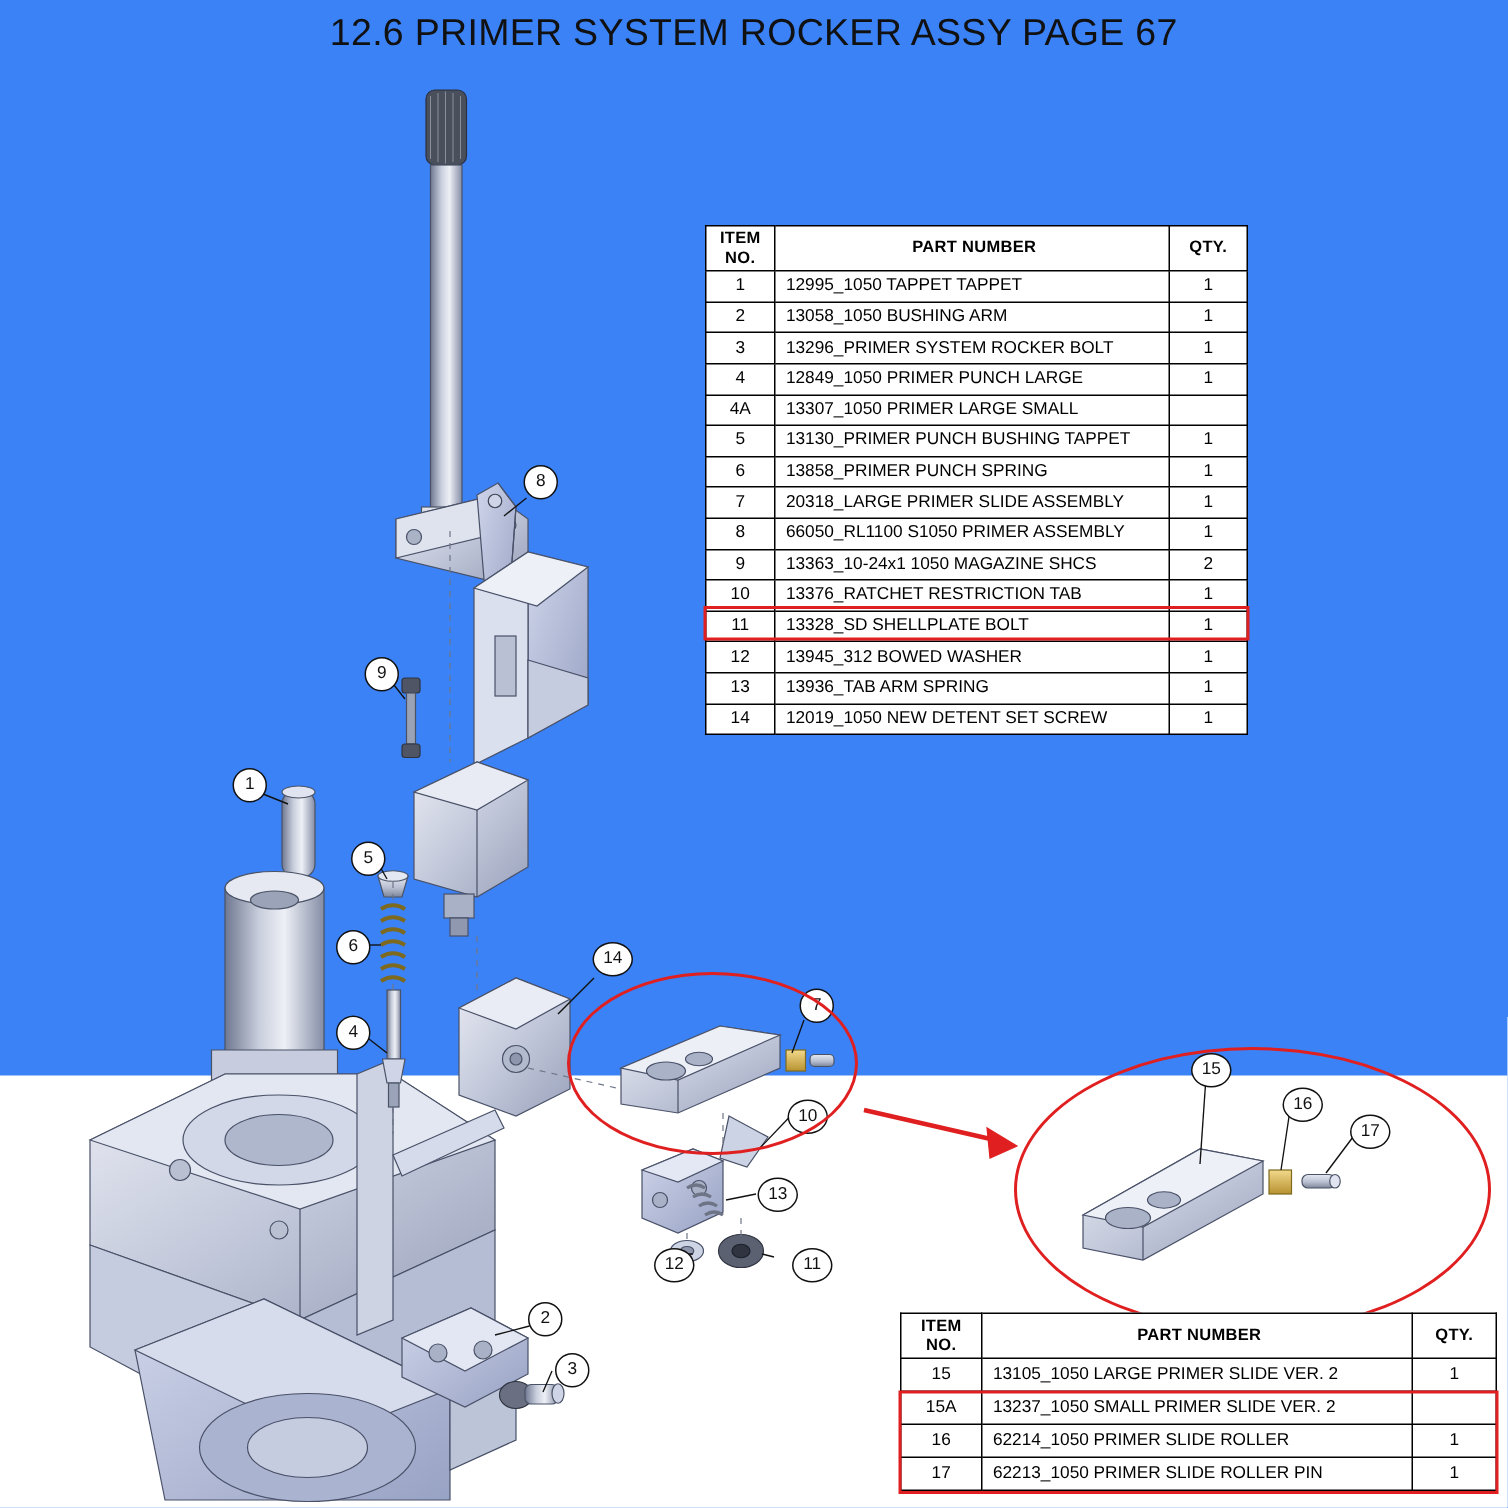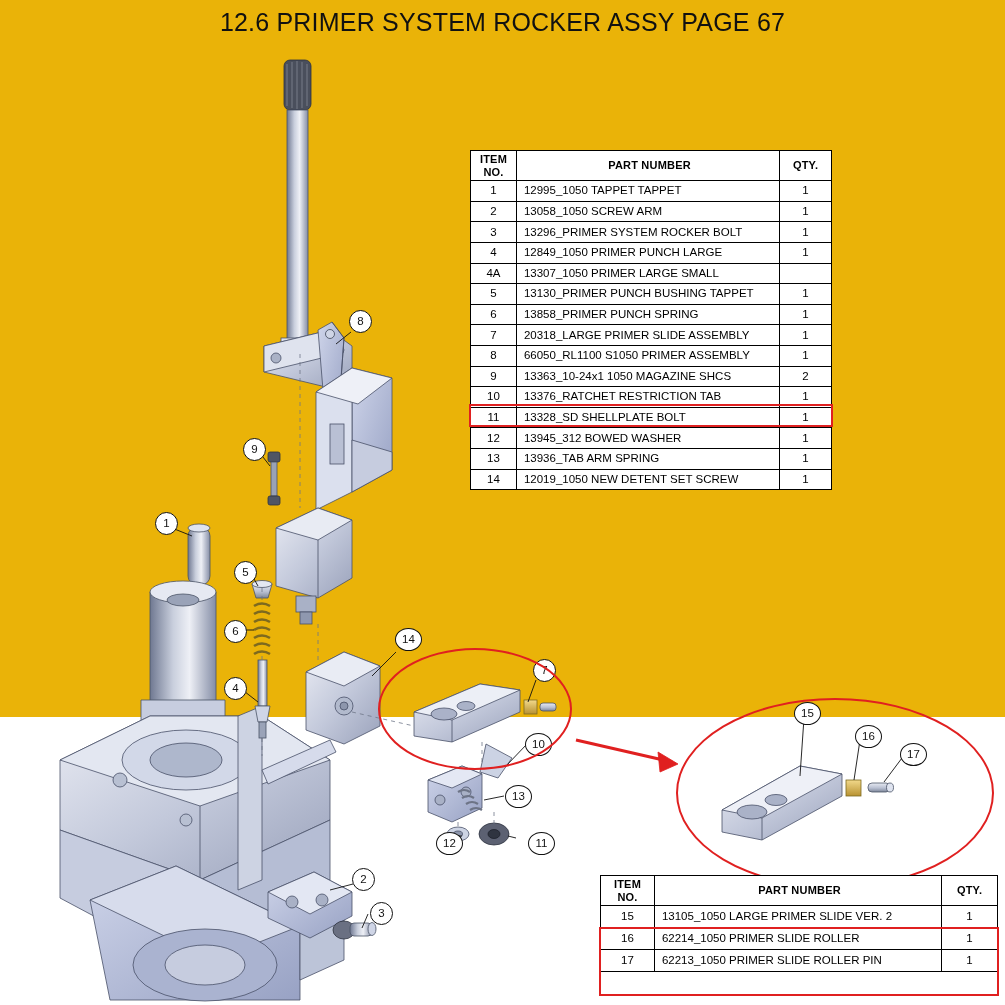--- a/index.html
+++ b/index.html
@@ -6,21 +6,21 @@
   html, body {
     margin: 0; padding: 0;
     width: 1005px; height: 1005px;
     background: #ffffff;
     font-family: "Liberation Sans", sans-serif;
     overflow: hidden;
   }
   #page {
     position: relative;
     width: 1005px; height: 717px;
-    background: #eab308;
+    background: #3b82f6;
   }
   .title {
     position: absolute;
     top: 8px; left: 0; width: 100%;
     text-align: center;
     font-size: 25px;
     letter-spacing: 0.2px;
     color: #111;
     font-family: "Liberation Sans", sans-serif;
   }
@@ -373,21 +373,21 @@
       </tr>
     </thead>
     <tbody id="bom-main-body">
         <tr>
           <td class="col-item">1</td>
           <td class="col-part">12995_1050 TAPPET TAPPET</td>
           <td class="col-qty">1</td>
         </tr>
         <tr>
           <td class="col-item">2</td>
-          <td class="col-part">13058_1050 SCREW ARM</td>
+          <td class="col-part">13058_1050 BUSHING ARM</td>
           <td class="col-qty">1</td>
         </tr>
         <tr>
           <td class="col-item">3</td>
           <td class="col-part">13296_PRIMER SYSTEM ROCKER BOLT</td>
           <td class="col-qty">1</td>
         </tr>
         <tr>
           <td class="col-item">4</td>
           <td class="col-part">12849_1050 PRIMER PUNCH LARGE</td>
@@ -460,20 +460,25 @@
         <th class="col-qty">QTY.</th>
       </tr>
     </thead>
     <tbody id="bom-sub-body">
         <tr>
           <td class="col-item">15</td>
           <td class="col-part">13105_1050 LARGE PRIMER SLIDE VER. 2</td>
           <td class="col-qty">1</td>
         </tr>
         <tr>
+          <td class="col-item">15A</td>
+          <td class="col-part">13237_1050 SMALL PRIMER SLIDE VER. 2</td>
+          <td class="col-qty"></td>
+        </tr>
+        <tr>
           <td class="col-item">16</td>
           <td class="col-part">62214_1050 PRIMER SLIDE ROLLER</td>
           <td class="col-qty">1</td>
         </tr>
         <tr>
           <td class="col-item">17</td>
           <td class="col-part">62213_1050 PRIMER SLIDE ROLLER PIN</td>
           <td class="col-qty">1</td>
         </tr>
       </tbody>

